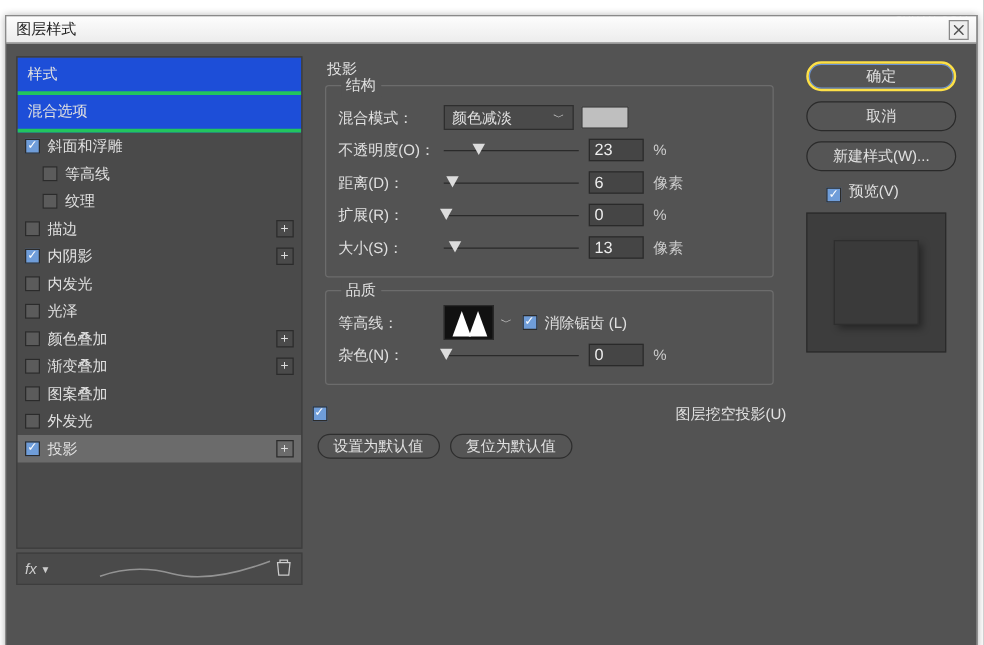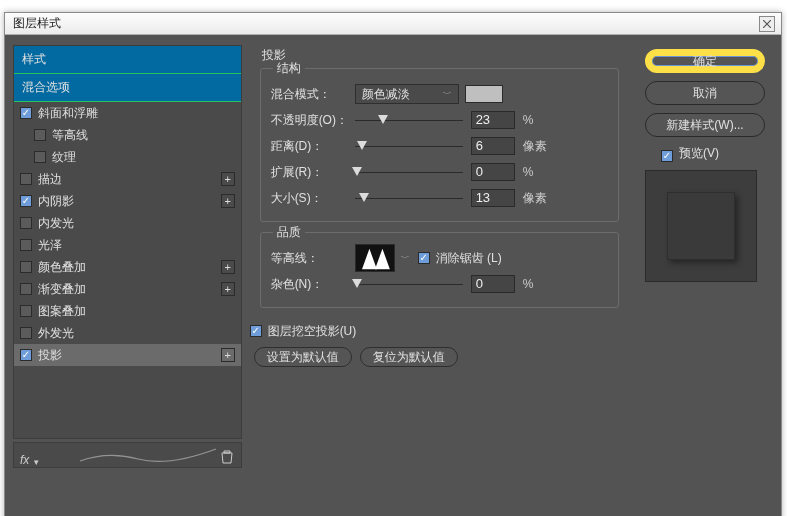--- a/index.html
+++ b/index.html
@@ -6,30 +6,30 @@
 body{width:787px;height:516px;background:#fff;position:relative}
 .dialog{position:absolute;left:4px;top:12px;width:778px;height:509px;background:#535353;border:1px solid #8a8a8a;box-shadow:0 0 6px rgba(0,0,0,.3)}
 .titlebar{height:22px;background:linear-gradient(180deg,#fdfdfd,#ececec);border-bottom:1px solid #b0b0b0;display:flex;align-items:center;padding:0 8px;position:relative}
 .titlebar span{color:#222;font-size:12px}
 .close-box{position:absolute;right:6px;top:3px;width:16px;height:16px;border:1px solid #888;background:#eee;display:flex;align-items:center;justify-content:center}
 .close-box svg{width:8px;height:8px}
 .watermark{position:absolute;right:6px;top:-2px;font-size:9px;color:#999;letter-spacing:.5px}
 .body{display:flex;height:calc(100% - 22px)}
 .left-pane{width:245px;padding:10px 8px}
 .style-list{border:1px solid #3d3d3d;background:#4a4a4a;height:394px;overflow:hidden}
-.style-head{padding:5px 8px;border-bottom:1px solid #22c55e;background:#0369a1}
+.style-head{padding:5px 8px;border-bottom:3px solid #22c55e;background:#1d4ed8}
 .style-item{display:flex;align-items:center;height:22px;padding:0 6px;position:relative}
 .style-item.selected{background:#6b6b6b}
 .style-item .pad{width:14px;display:inline-block}
 .cbx{width:12px;height:12px;border:1px solid #2b2b2b;background:#5b5b5b;margin-right:6px;display:flex;align-items:center;justify-content:center}
 .cbx.checked{background:#6f9dd9}
 .cbx.checked::after{content:"✓";color:#fff;font-size:10px;line-height:1}
 .plus-btn{position:absolute;right:6px;width:14px;height:14px;border:1px solid #2b2b2b;display:flex;align-items:center;justify-content:center}
 .plus-btn::after{content:"+";font-size:11px;color:#ddd}
-.style-footer{height:26px;margin-top:3px;background:#4a4a4a;border:1px solid #3d3d3d;display:flex;align-items:flex-end;padding:0 6px;position:relative}
+.style-footer{height:26px;margin-top:3px;background:#4a4a4a;border:1px solid #3d3d3d;display:flex;align-items:center;padding:0 6px;position:relative}
 .fx{font-style:italic;color:#ccc;margin-right:3px}
 .fx-caret{font-size:8px;color:#ccc}
 .trash{position:absolute;right:8px}
 .scribble{position:absolute;left:64px;top:4px;width:140px;height:18px;opacity:.55}
 .mid-pane{width:380px;padding:8px 0}
 .section-title{margin:4px 0 2px 12px}
 .field-group{border:1px solid #6c6c6c;border-radius:3px;margin:4px 10px 10px;padding:12px 10px 10px;position:relative}
 .field-group .legend{position:absolute;top:-9px;left:12px;background:#535353;padding:0 4px}
 .row{display:flex;align-items:center;height:26px}
 .row .lbl{width:78px;text-align:left;margin-right:6px}
@@ -41,21 +41,21 @@
 .slider .thumb{position:absolute;top:3px;width:0;height:0;border-left:5px solid transparent;border-right:5px solid transparent;border-top:9px solid #dcdcdc}
 .num{width:44px;height:18px;background:#454545;border:1px solid #2a2a2a;color:#eee;text-align:left;padding:0 4px;font-size:13px;line-height:16px}
 .unit{margin-left:8px;color:#ccc}
 .angle-dial{width:30px;height:30px;border:1px solid #2a2a2a;border-radius:50%;position:relative;margin-right:6px}
 .angle-dial .needle{position:absolute;left:50%;top:50%;width:13px;height:1px;background:#d0d0d0;transform-origin:0 0;transform:rotate(-140deg)}
 .contour-thumb{width:40px;height:28px;background:#111;border:1px solid #2a2a2a;margin-right:6px;position:relative;overflow:hidden}
 .contour-thumb svg{width:100%;height:100%}
 .btn-sm{height:20px;padding:0 12px;background:#555;border:1px solid #2e2e2e;border-radius:10px;display:inline-flex;align-items:center;margin:0 4px}
 .right-pane{flex:1;padding:14px 16px}
 .btn{width:120px;height:24px;border:1px solid #2a2a2a;border-radius:12px;background:#555;display:flex;align-items:center;justify-content:center;margin-bottom:8px}
-.btn.primary{border:7px solid #fde047;box-shadow:inset 0 0 0 1px #6a93d8}
+.btn.primary{border:2px solid #fde047;box-shadow:inset 0 0 0 1px #6a93d8}
 .preview-row{display:flex;align-items:flex-end;margin:8px 0 8px 16px}
 .preview-box{width:112px;height:112px;border:1px solid #2a2a2a;background:#3d3d3d;margin-top:6px;display:flex;align-items:center;justify-content:center}
 .preview-inner{width:68px;height:68px;background:#3a3a3a;border:1px solid #2e2e2e;box-shadow:3px 3px 6px rgba(0,0,0,.4)}
 </style>
 </head>
 <body>
 
 <div class="dialog">
   <div class="watermark">SYUAN.COM</div>
   <div class="titlebar">
@@ -212,21 +212,21 @@
           <span class="lbl">杂色(N)：</span>
           <div class="slider">
               <div class="track"></div>
               <div class="thumb" style="left:-3px"></div>
             </div>
           <div class="num">0</div>
           <span class="unit">%</span>
         </div>
       </div>
 
-      <div class="row" style="justify-content:flex-start">
+      <div class="row" style="justify-content:space-between">
         <div class="cbx checked"></div>
         <span>图层挖空投影(U)</span>
       </div>
       <div class="row" style="">
         <div class="btn-sm">设置为默认值</div>
         <div class="btn-sm">复位为默认值</div>
       </div>
     </div>
 
     <div class="right-pane">

